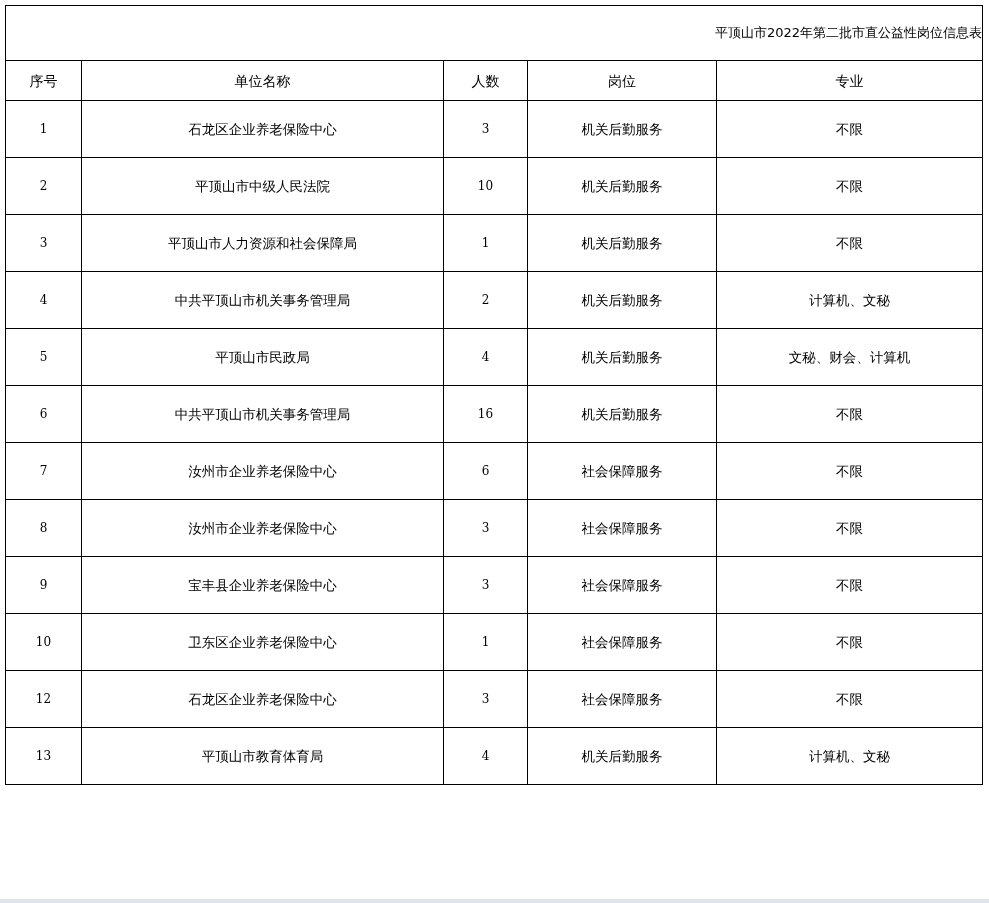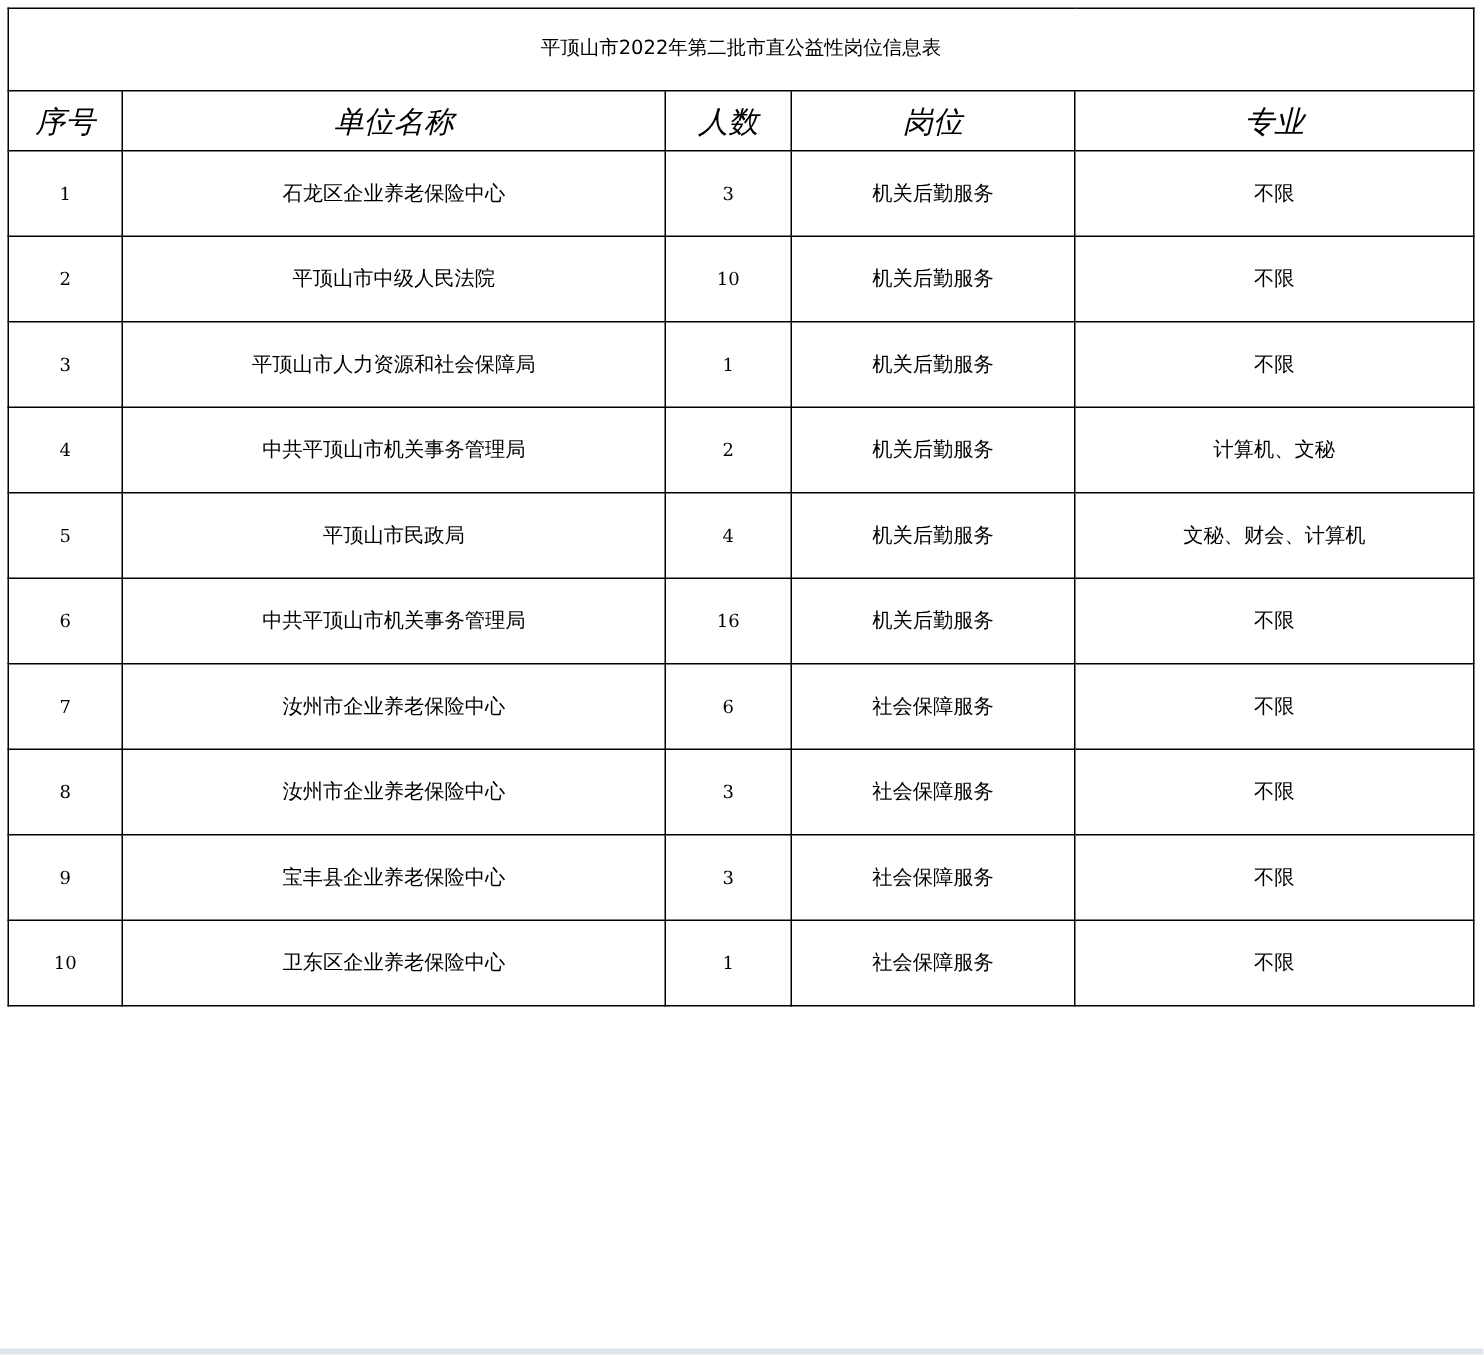--- a/index.html
+++ b/index.html
@@ -32,25 +32,25 @@
       padding: 0;
       font-weight: normal;
       font-size: 13px;
       line-height: 16px;
       overflow: hidden;
       white-space: nowrap;
     }
     tr.title-row td {
       height: 54px;
       font-size: 13px;
+      text-align: right;
     }
     tr.header-row th {
       height: 39px;
-      font-size: 20px;
-      font-style: italic;
+      font-size: 14px;
     }
     tr.data-row td {
       height: 56px;
       font-size: 13.5px;
     }
     td.num-cell {
       font-family: "DejaVu Serif", "Liberation Serif", serif;
       font-size: 12px !important;
     }
     col.c1 { width: 76px; }
@@ -154,17 +154,31 @@
         <td>社会保障服务</td>
         <td>不限</td>
       </tr>
       <tr class="data-row">
         <td class="num-cell">10</td>
         <td>卫东区企业养老保险中心</td>
         <td class="num-cell">1</td>
         <td>社会保障服务</td>
         <td>不限</td>
       </tr>
+      <tr class="data-row">
+        <td class="num-cell">12</td>
+        <td>石龙区企业养老保险中心</td>
+        <td class="num-cell">3</td>
+        <td>社会保障服务</td>
+        <td>不限</td>
+      </tr>
+      <tr class="data-row">
+        <td class="num-cell">13</td>
+        <td>平顶山市教育体育局</td>
+        <td class="num-cell">4</td>
+        <td>机关后勤服务</td>
+        <td>计算机、文秘</td>
+      </tr>
     </tbody>
   </table>
 </div>
 
 <div class="bottom-band"></div>
 
 </body></html>

